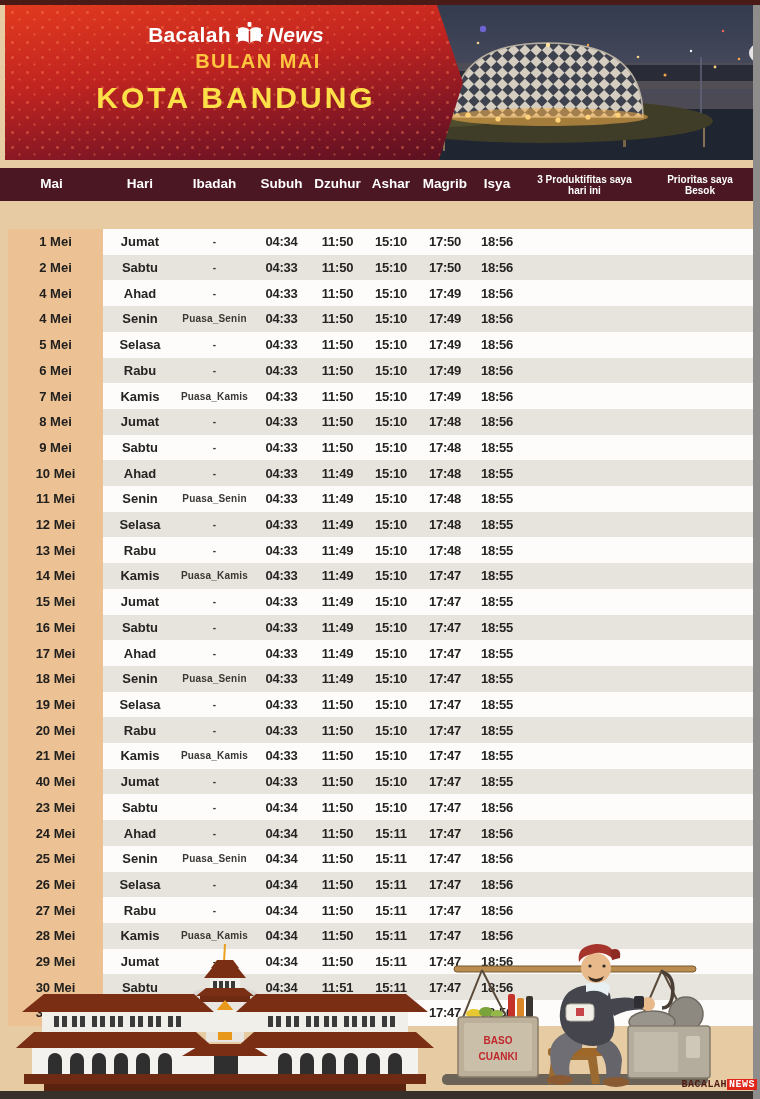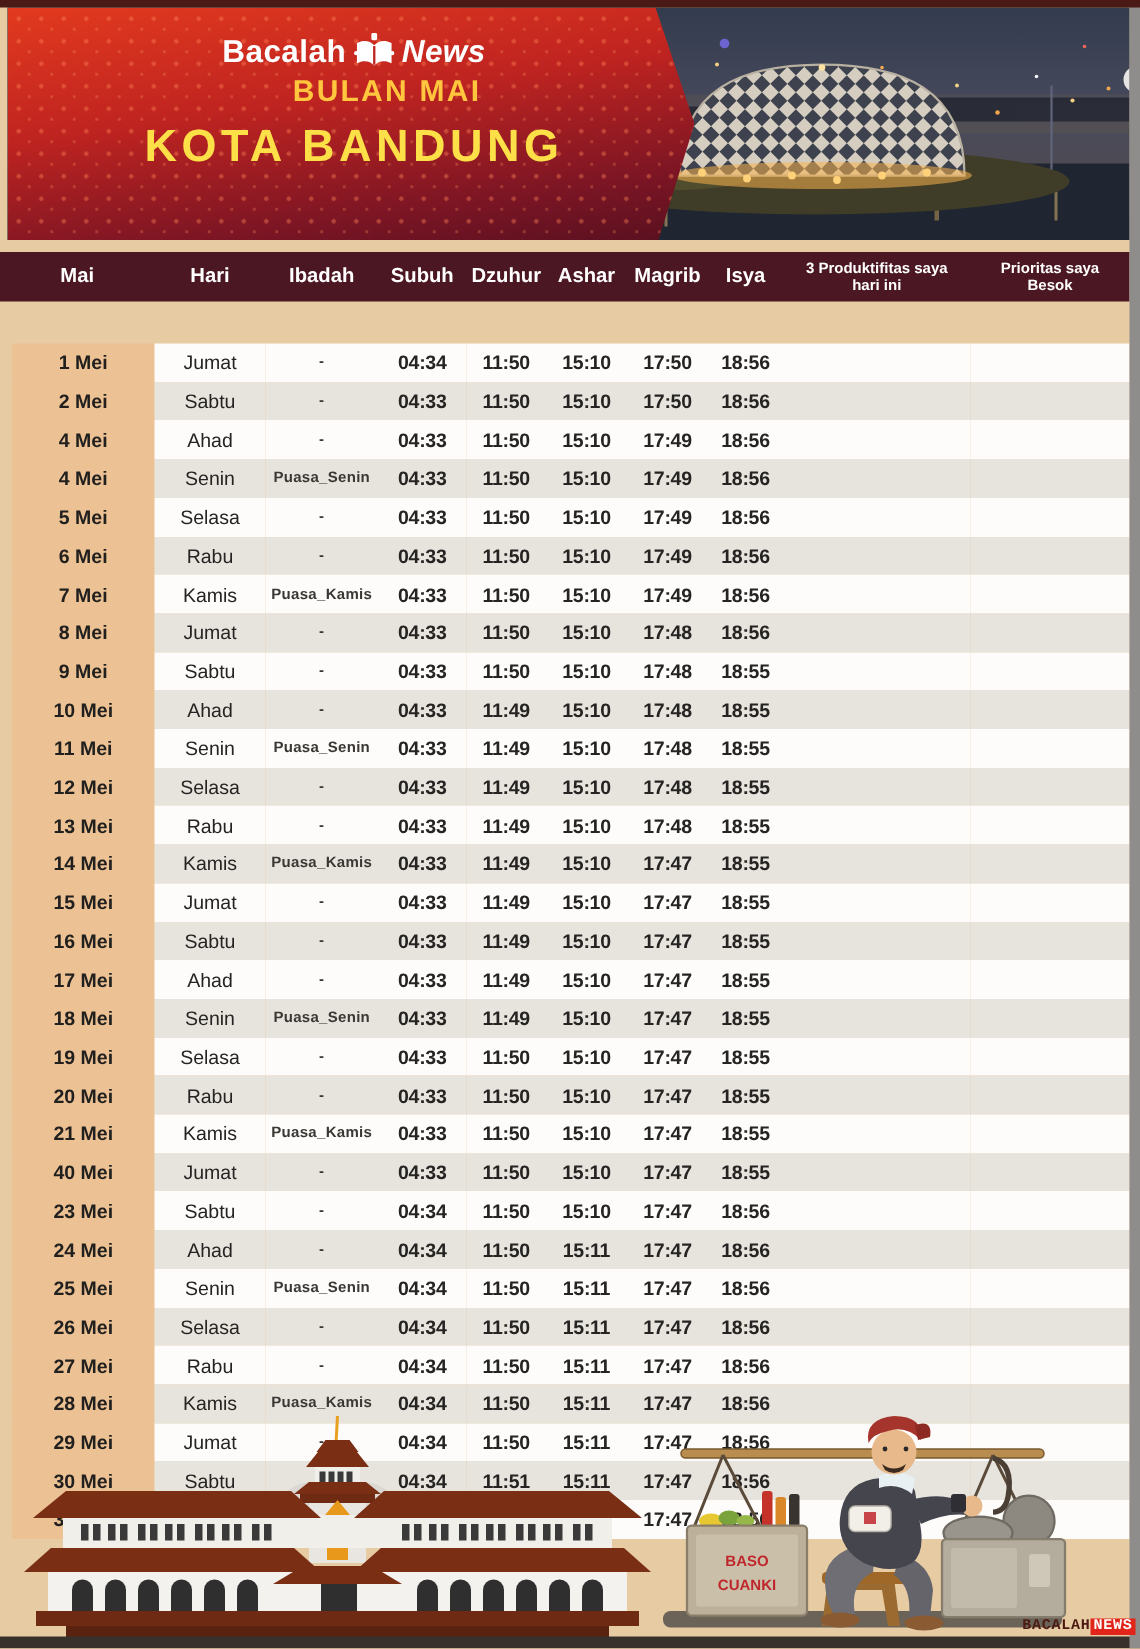--- a/index.html
+++ b/index.html
@@ -39,21 +39,21 @@
     display:grid;grid-template-columns:103px 74px 75px 59px 53px 54px 54px 50px 125px 106px;}
   .h-cell{display:flex;flex-direction:column;align-items:center;justify-content:center;
     color:#fff;font-weight:700;font-size:13.5px;line-height:1.1;text-align:center;}
   .h-cell.small{font-size:10px;}
   .table-body{position:absolute;left:8px;top:201px;width:692px;z-index:1;margin-top:28px;}
   .t-row{display:grid;grid-template-columns:95px 74px 75px 59px 53px 54px 54px 50px 125px 106px;height:25.71px;}
   .t-row .cell{display:flex;align-items:center;justify-content:center;background:#fdfcfa;
     color:#262422;font-size:13px;overflow:hidden;white-space:nowrap;}
   .t-row:nth-child(even) .cell{background:#e7e4de;}
   .t-row .c-date{background:#ecc193 !important;font-weight:600;color:#21201e;}
-  .t-row .c-day{font-weight:400;}
+  .t-row .c-day{font-weight:700;}
   .t-row .c-ibadah{font-size:10px;font-weight:600;letter-spacing:.2px;color:#3a3734;}
   .t-row .c-subuh,.t-row .c-dzuhur,.t-row .c-ashar,.t-row .c-magrib,.t-row .c-isya{
     font-weight:600;letter-spacing:-.2px;}
 
   
   .gedung-sate{position:absolute;left:14px;top:944px;width:422px;height:150px;z-index:5;}
   .vendor{position:absolute;left:424px;top:924px;width:300px;height:170px;z-index:5;}
 
   
   .watermark{position:absolute;right:3px;bottom:9px;z-index:28;display:flex;align-items:center;

